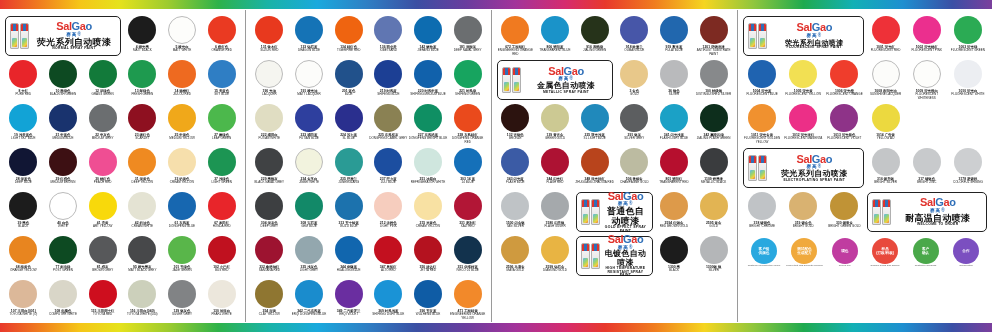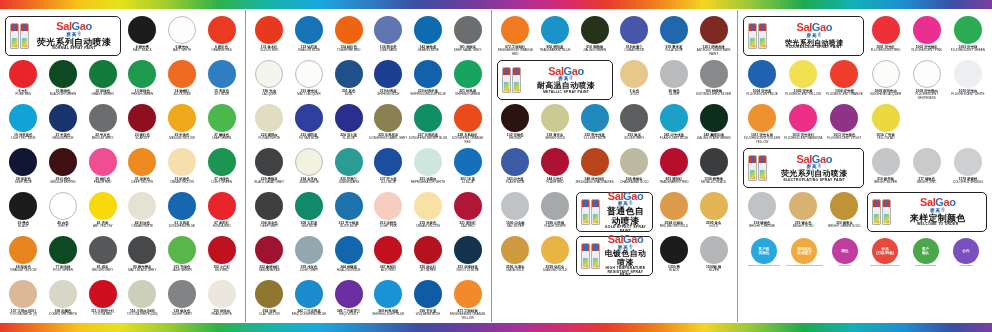--- a/index.html
+++ b/index.html
@@ -517,21 +517,21 @@
           </div>
           <div class="brandcell span3">
             <div class="brandbox">
               <div class="cans">
                 <div class="can"></div>
                 <div class="can"></div>
               </div>
               <div class="brandtext">
                 <div class="logo"><span class="s">Sal</span><span class="a">G</span><span class="s">a</span><span class="a">o</span></div>
                 <div class="logo-cn">赛高®</div>
-                <div class="title-cn sm">耐高温自动喷漆</div>
+                <div class="title-cn sm">金属色自动喷漆</div>
                 <div class="title-en">METALLIC SPRAY PAINT</div>
               </div>
             </div>
           </div>
           <div class="cell">
             <div class="swatch" style="background: rgb(232, 200, 138);"></div>
             <div class="caption"><span class="cn">3 金色</span><span class="en">GOLD</span></div>
           </div>
           <div class="cell">
             <div class="swatch" style="background: rgb(185, 186, 188);"></div>
@@ -760,21 +760,21 @@
           </div>
           <div class="brandcell span3">
             <div class="brandbox">
               <div class="cans">
                 <div class="can"></div>
                 <div class="can"></div>
               </div>
               <div class="brandtext">
                 <div class="logo"><span class="s">Sal</span><span class="a">G</span><span class="s">a</span><span class="a">o</span></div>
                 <div class="logo-cn">赛高®</div>
-                <div class="title-cn">来样定制颜色</div>
+                <div class="title-cn">耐高温自动喷漆</div>
                 <div class="title-en">WELCOME TO ORDER</div>
               </div>
             </div>
           </div>
         </div>
       <div class="process" id="process-row">
           <div class="proc">
             <div class="bubble" style="background: rgb(41, 168, 223);">客户提
 供颜色</div>
             <div class="plabel">Customer provides the colour</div>

